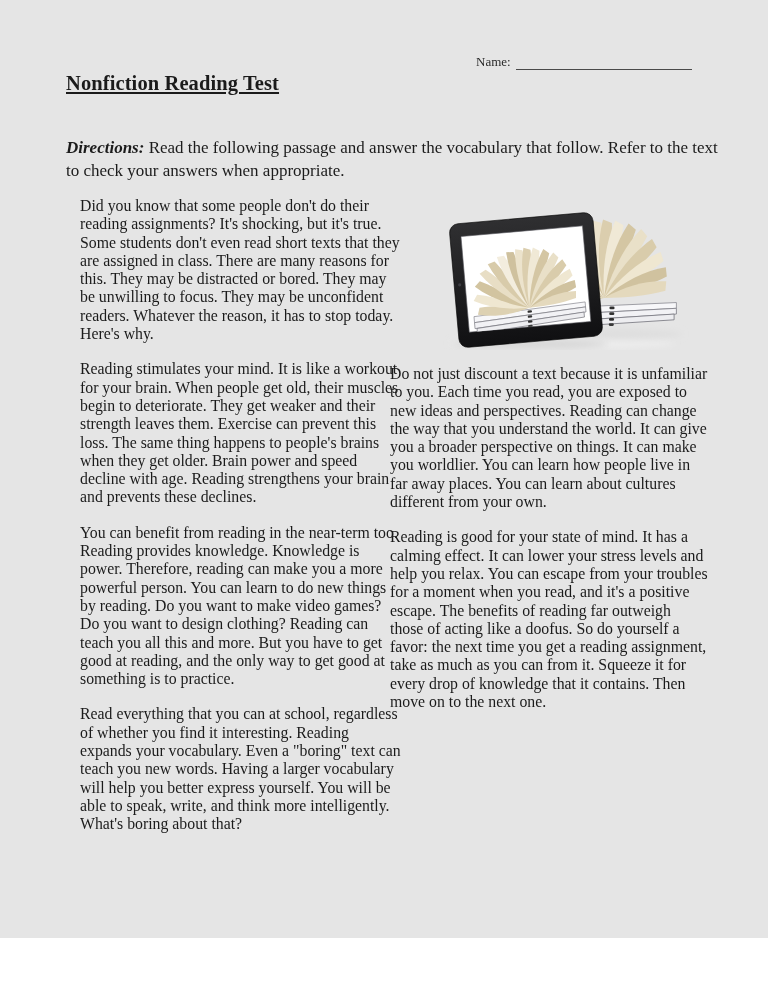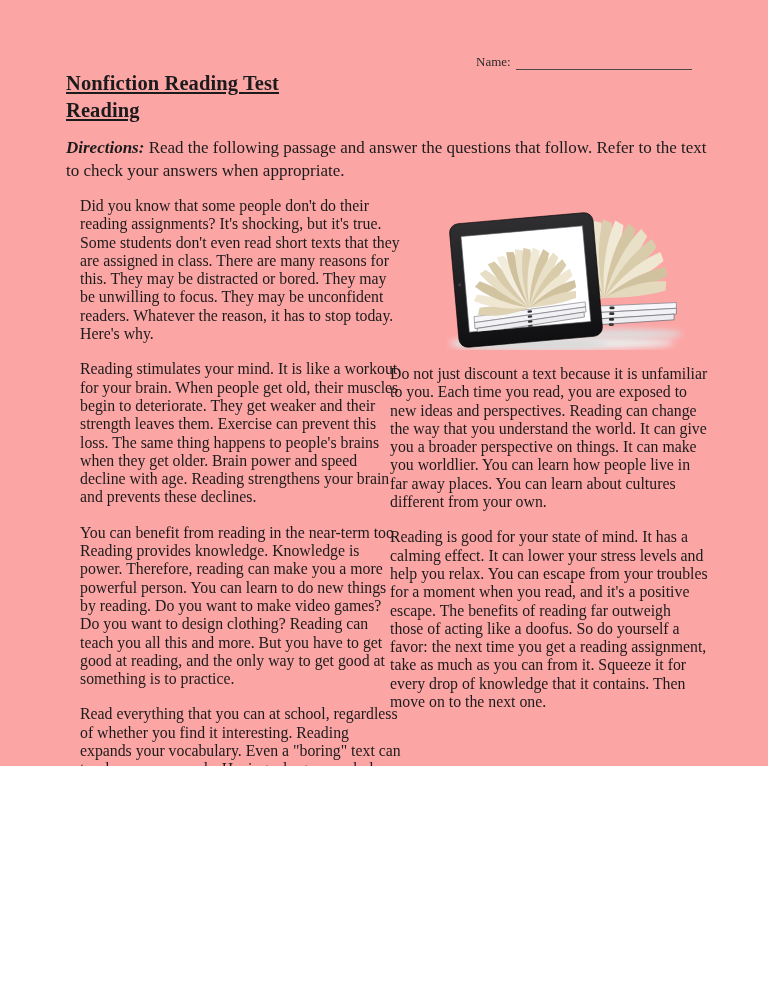--- a/index.html
+++ b/index.html
@@ -1,19 +1,19 @@
 <!DOCTYPE html>
 <html><head>
 <meta charset="utf-8">
 <style>
   html,body{margin:0;padding:0;background:#ffffff;}
   .page{
     position:relative;
-    width:768px;height:766px;
-    background:#fca5a5;
+    width:768px;height:938px;
+    background:#e5e5e5;
     font-family:"Liberation Serif","DejaVu Serif",serif;
     color:#1b1b1b;
     overflow:hidden;
   }
   .name-row{
     position:absolute;left:476px;top:54px;
     font-size:13px;color:#2a2a2a;white-space:nowrap;
   }
   .name-line{
     display:inline-block;width:176px;height:13px;
@@ -45,26 +45,25 @@
 <body>
 
 <div class="page">
 
   <div class="name-row">
     <span>Name:</span><span class="name-line"></span>
   </div>
 
   <div class="title-block">
     <div class="title">Nonfiction Reading Test</div>
-    <div class="subtitle">Reading</div>
   </div>
 
   <p class="directions">
     <span class="dir-label">Directions:</span>
-    <span class="dir-text">Read the following passage and answer the questions that follow. Refer to the text to check your answers when appropriate.</span>
+    <span class="dir-text">Read the following passage and answer the vocabulary that follow. Refer to the text to check your answers when appropriate.</span>
   </p>
 
   <div class="col col-left">
     <p>Did you know that some people don't do their reading assignments? It's shocking, but it's true. Some students don't even read short texts that they are assigned in class. There are many reasons for this. They may be distracted or bored. They may be unwilling to focus. They may be unconfident readers. Whatever the reason, it has to stop today. Here's why.</p>
     <p>Reading stimulates your mind. It is like a workout for your brain. When people get old, their muscles begin to deteriorate. They get weaker and their strength leaves them. Exercise can prevent this loss. The same thing happens to people's brains when they get older. Brain power and speed decline with age. Reading strengthens your brain and prevents these declines.</p>
     <p>You can benefit from reading in the near-term too. Reading provides knowledge. Knowledge is power. Therefore, reading can make you a more powerful person. You can learn to do new things by reading. Do you want to make video games? Do you want to design clothing? Reading can teach you all this and more. But you have to get good at reading, and the only way to get good at something is to practice.</p>
     <p>Read everything that you can at school, regardless of whether you find it interesting. Reading expands your vocabulary. Even a "boring" text can teach you new words. Having a larger vocabulary will help you better express yourself. You will be able to speak, write, and think more intelligently. What's boring about that?</p>
   </div>
 
   <div class="col col-right">

